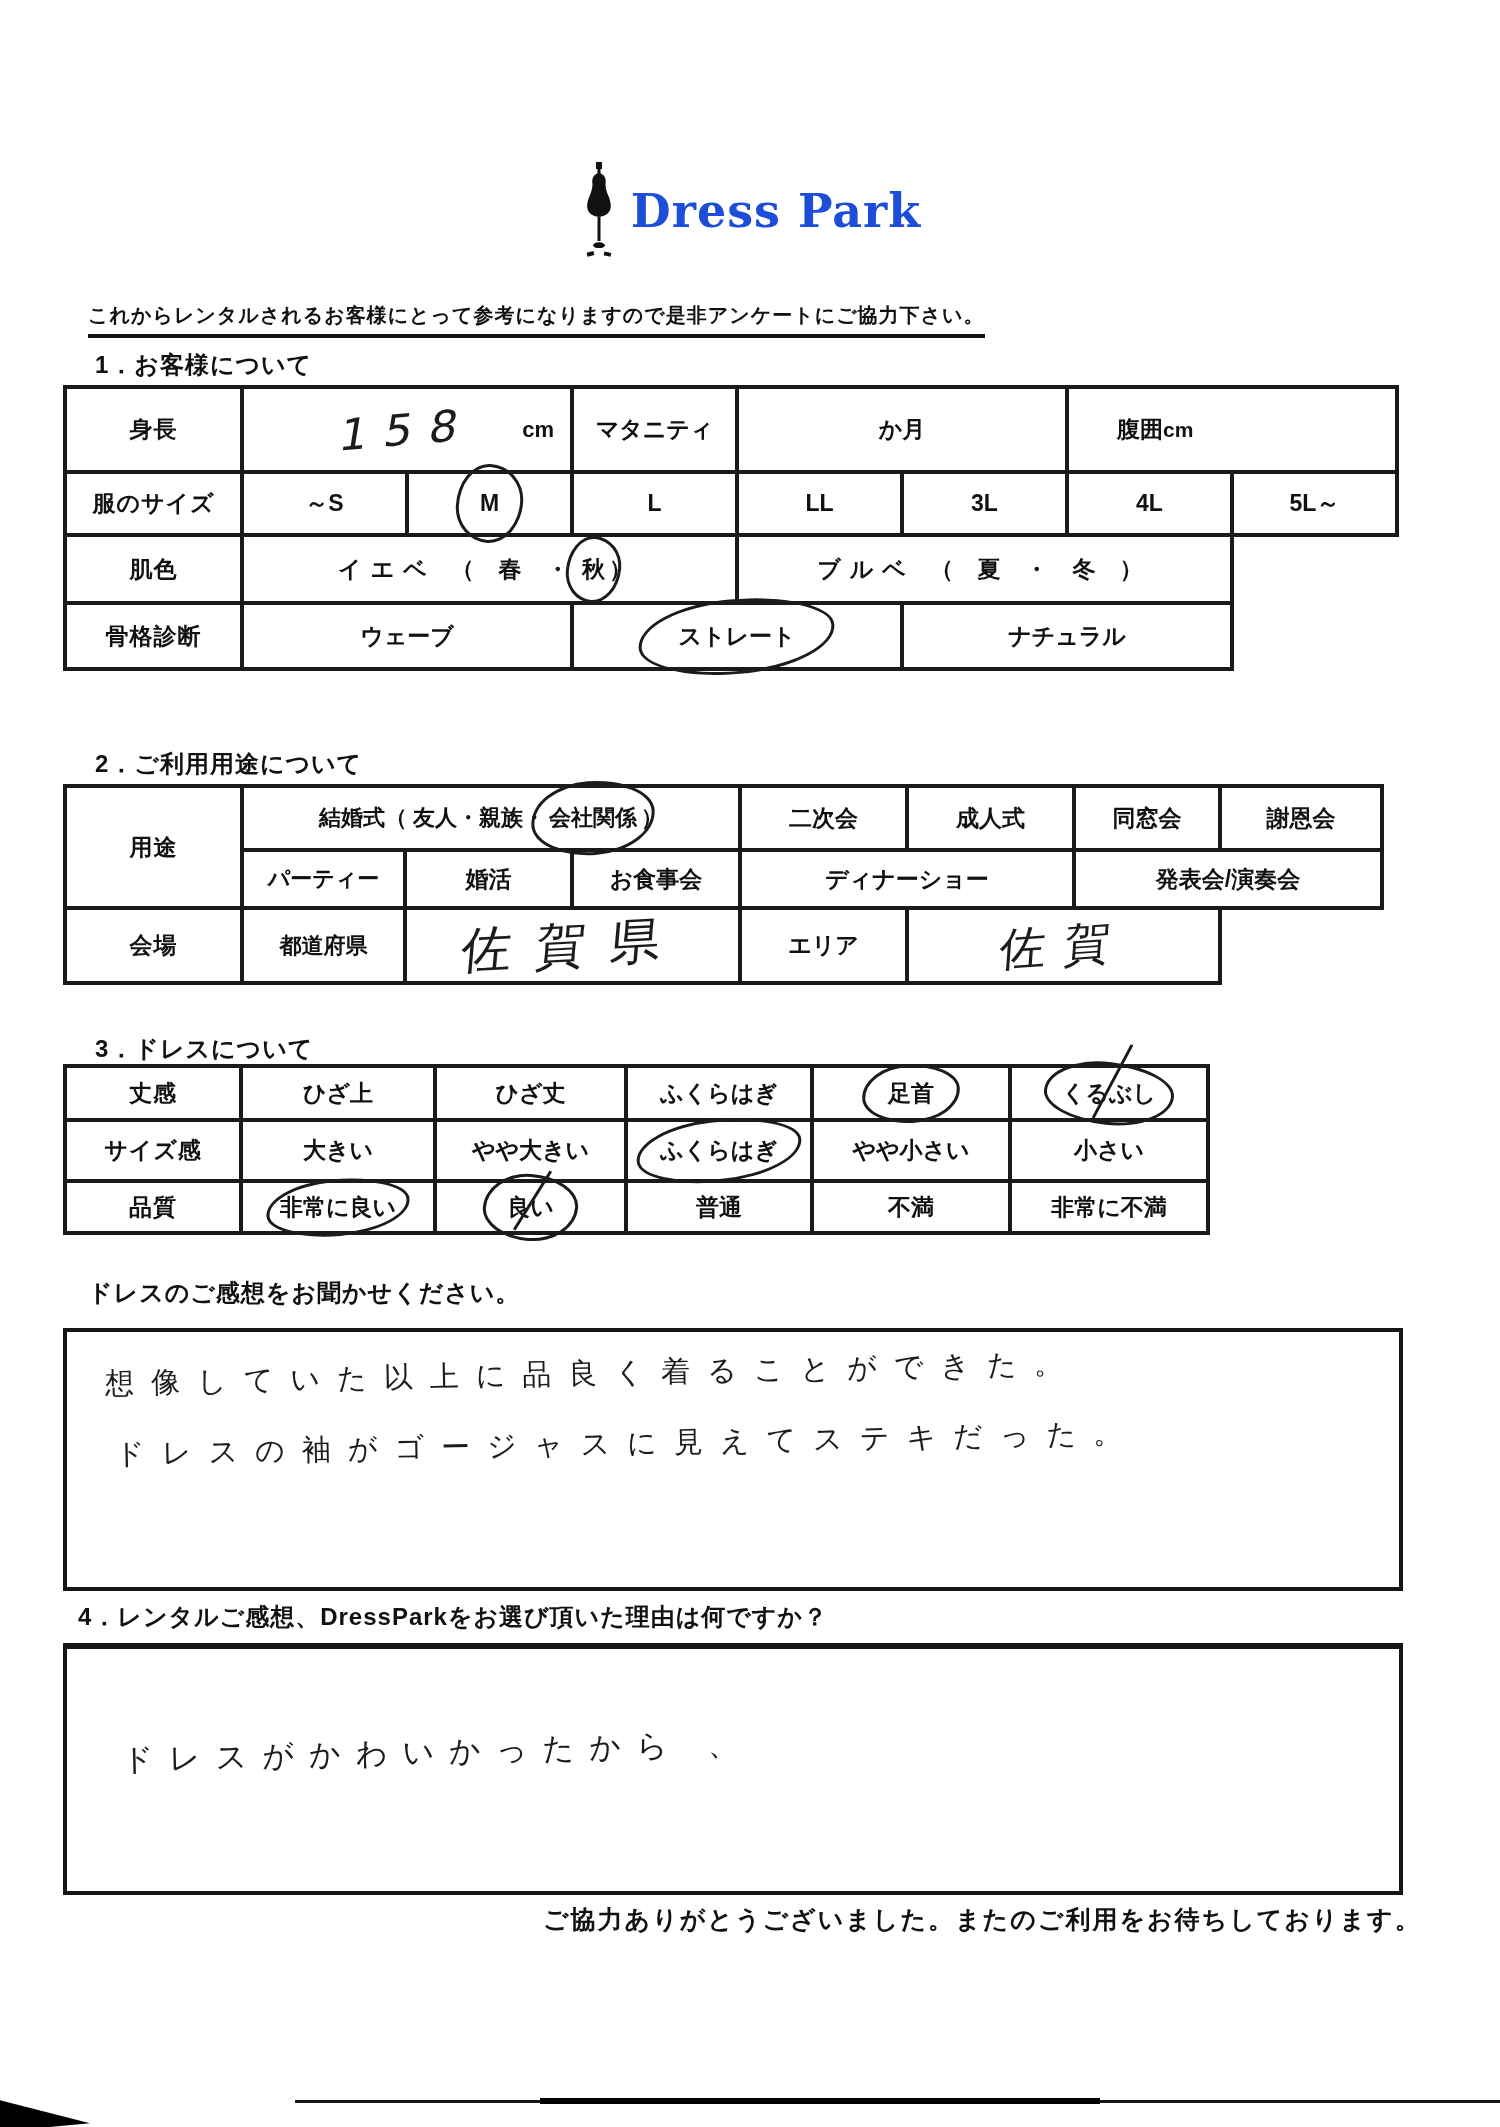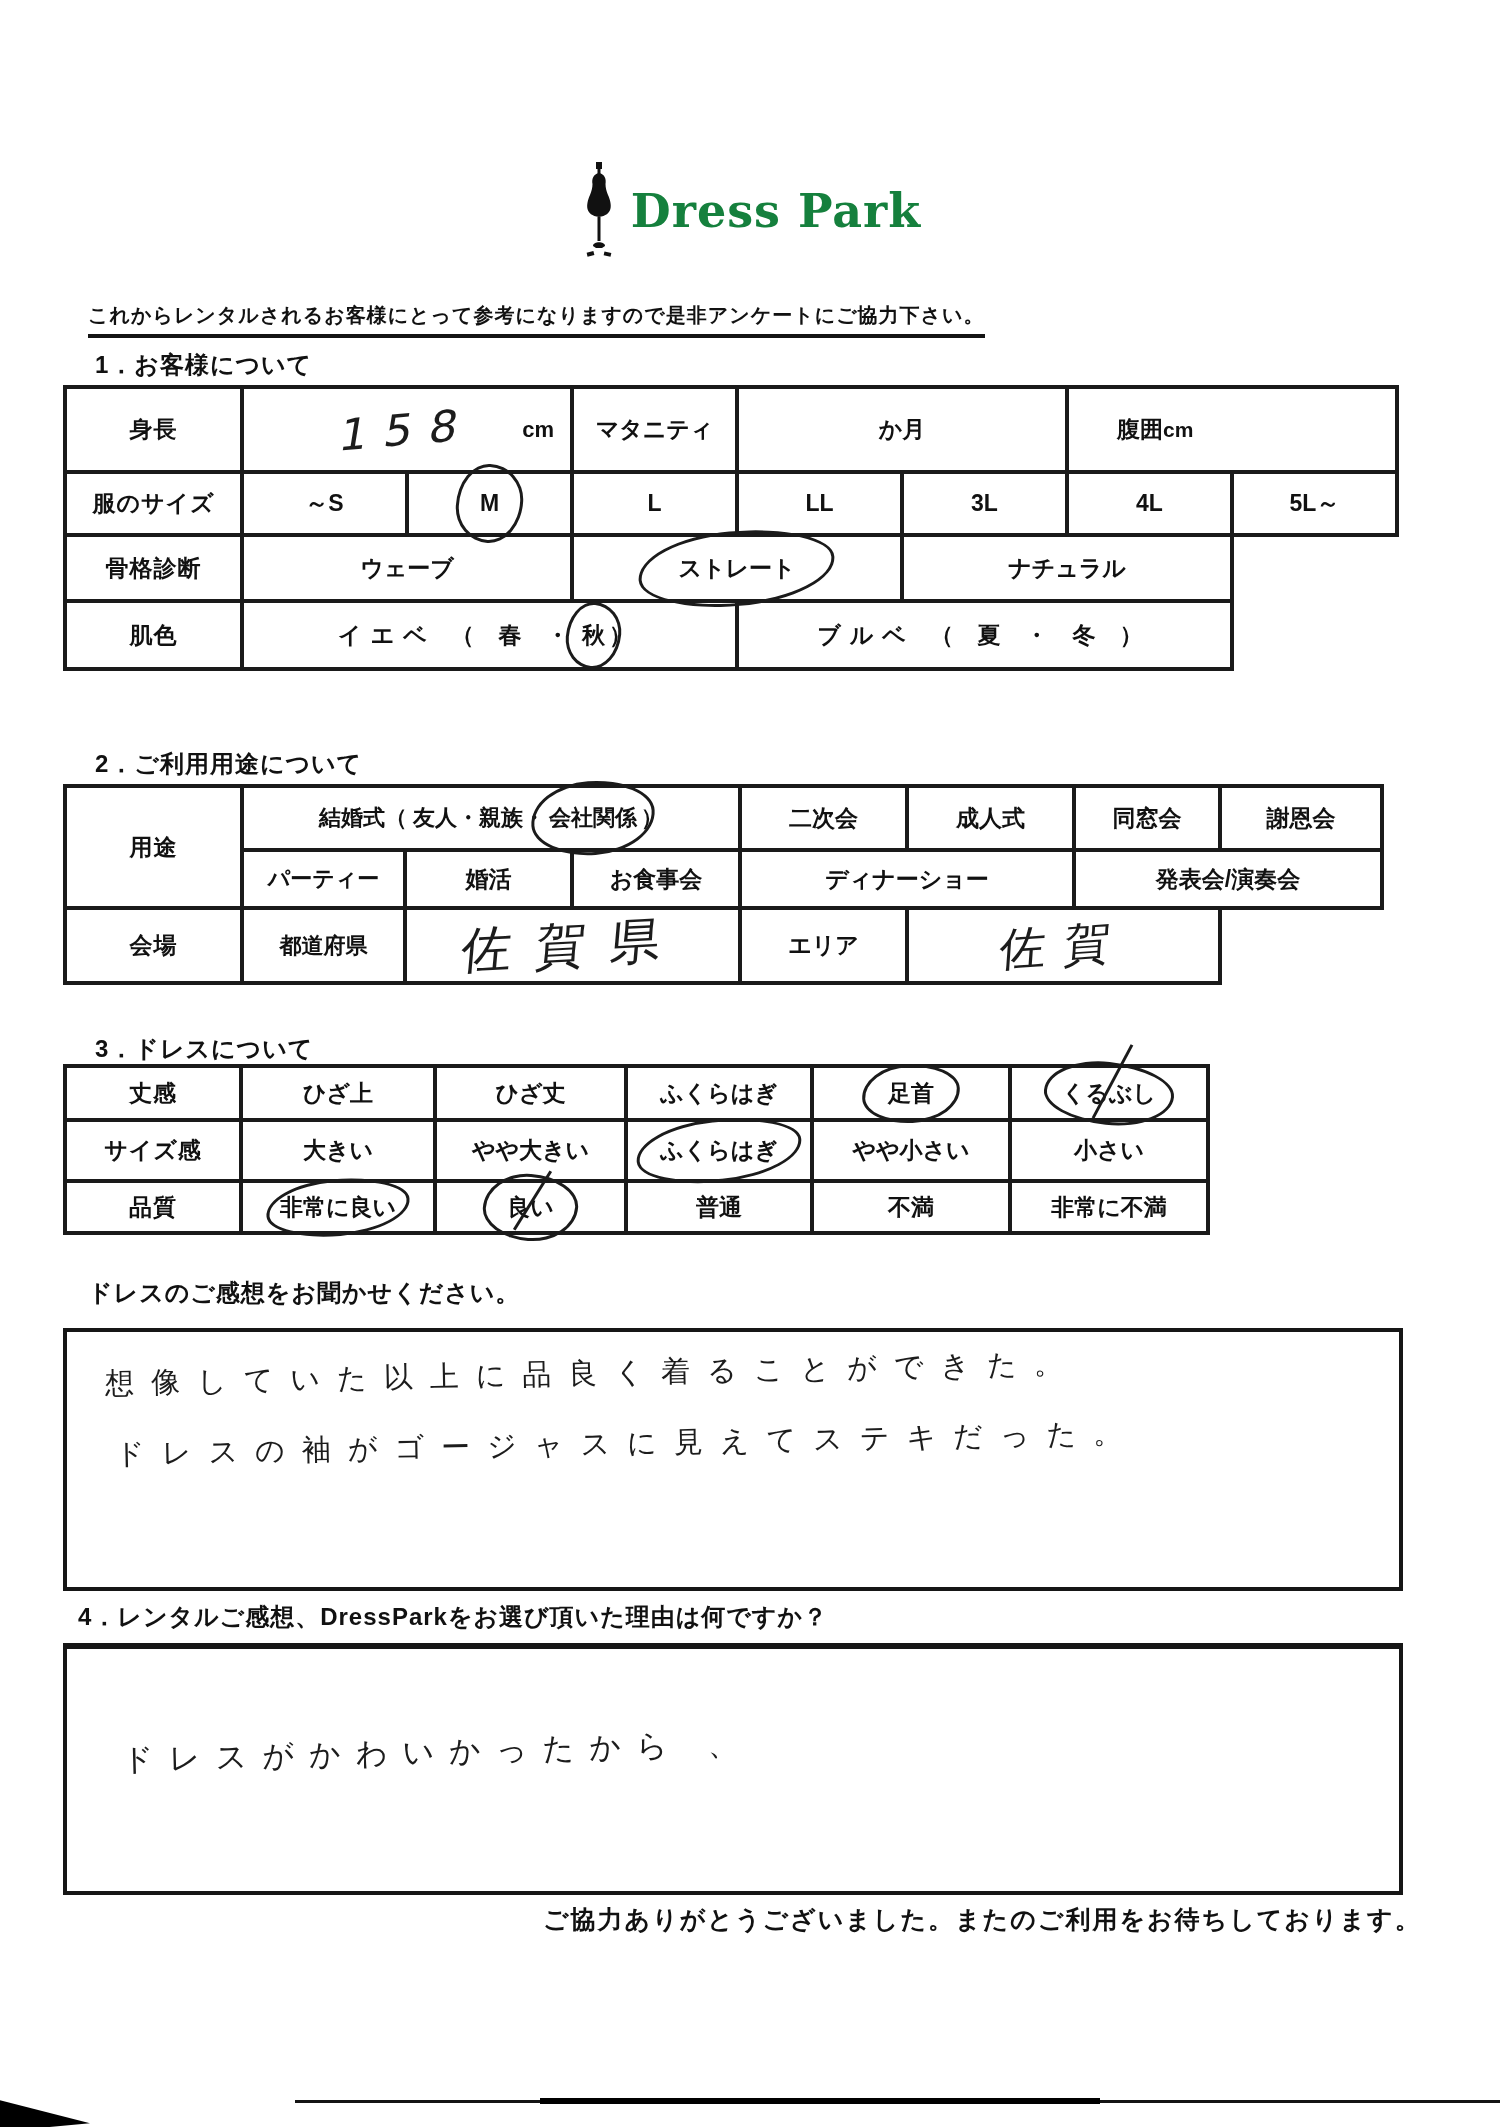--- a/index.html
+++ b/index.html
@@ -4,21 +4,21 @@
 <style>
   html,body { margin:0; padding:0; background:#e8e8e8; }
   .sheet {
     position:relative; width:1500px; height:2127px; margin:0 auto;
     background:#ffffff; overflow:hidden; color:#111;
     font-family:"Liberation Sans", sans-serif;
   }
   
   .logo { position:absolute; top:162px; left:0; right:0; display:flex; justify-content:center; align-items:flex-start; gap:12px; }
   .logo svg { display:block; }
-  .logo-text { font-family:"DejaVu Serif", serif; font-weight:600; font-size:46px; letter-spacing:1px; margin-top:22px; color:#15803d; }
+  .logo-text { font-family:"DejaVu Serif", serif; font-weight:600; font-size:46px; letter-spacing:1px; margin-top:22px; color:#1d4ed8; }
   
   .intro1 { position:absolute; top:268px; left:88px; font-size:24px; letter-spacing:2px; font-weight:500; }
   .intro2 { position:absolute; top:302px; left:88px; font-size:20px; letter-spacing:1px; font-weight:bold;
             border-bottom:4px solid #141414; padding-bottom:5px; }
   .sec-h { position:absolute; font-size:24px; font-weight:bold; letter-spacing:1px; }
   .h-s1 { top:349px; left:95px; }
   .h-s2 { top:748px; left:95px; }
   .h-s3 { top:1033px; left:95px; }
   .h-fb { top:1277px; left:88px; }
   .h-s4 { top:1601px; left:78px; }
@@ -123,39 +123,39 @@
       <td>～S</td>
       <td>
         <span class="circ c-m"><span>M</span></span>
       </td>
       <td>L</td>
       <td>LL</td>
       <td>3L</td>
       <td>4L</td>
       <td>5L～</td>
     </tr>
-    <tr style="height:66px">
-      <td class="lab">骨格診断</td>
-      <td colspan="2">ウェーブ</td>
-      <td colspan="2">
-        <span class="circ c-straight"><span>ストレート</span></span>
-      </td>
-      <td colspan="2">ナチュラル</td>
-      <td class="nb"></td>
-    </tr>
     <tr style="height:68px">
       <td class="lab">肌色</td>
       <td colspan="3">
         <div class="wed" style="font-size:23px;">
           <span class="sp">イエベ （ 春 ・</span>
           <span class="circ c-autumn"><span>秋</span></span>
           <span class="sp">）</span>
         </div>
       </td>
       <td colspan="3"><span class="sp">ブルベ （ 夏 ・ 冬 ）</span></td>
+      <td class="nb"></td>
+    </tr>
+    <tr style="height:66px">
+      <td class="lab">骨格診断</td>
+      <td colspan="2">ウェーブ</td>
+      <td colspan="2">
+        <span class="circ c-straight"><span>ストレート</span></span>
+      </td>
+      <td colspan="2">ナチュラル</td>
       <td class="nb"></td>
     </tr>
   </tbody>
     </table>
 
   <div class="sec-h h-s2">2．ご利用用途について</div>
   <table class="t2">
     <colgroup>
         <col style="width:177px">
         <col style="width:163px">

